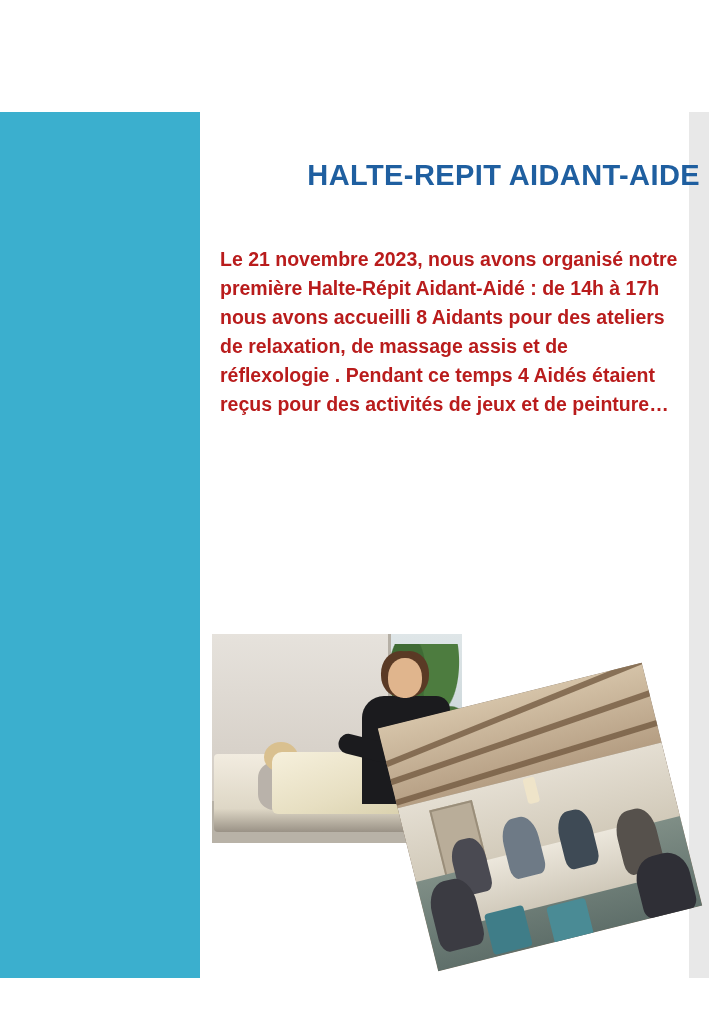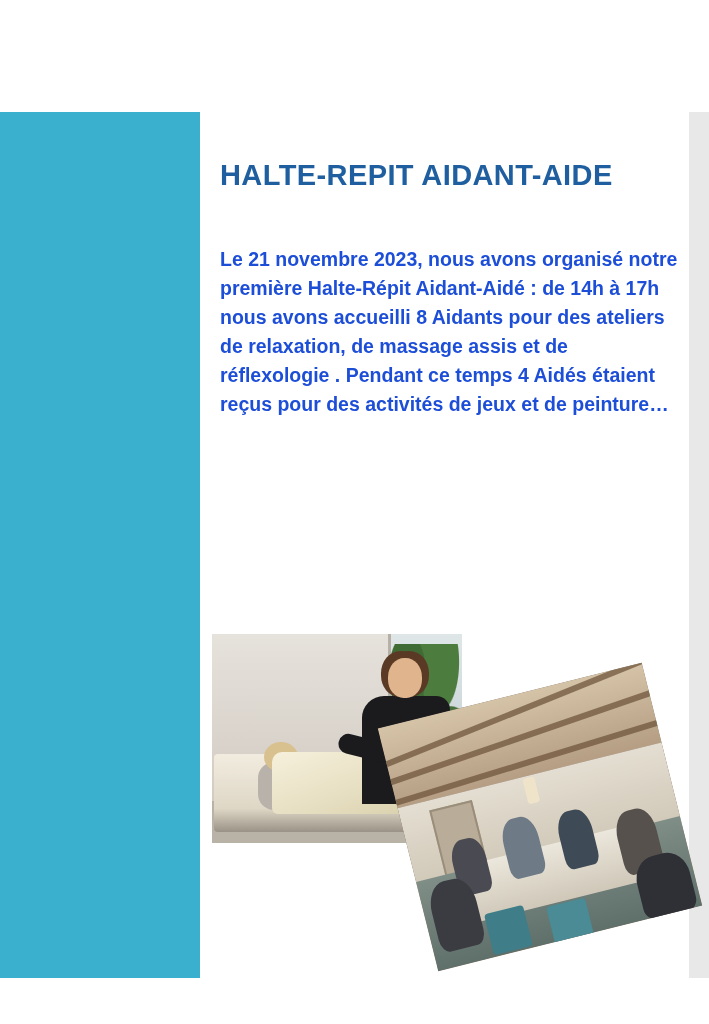--- a/index.html
+++ b/index.html
@@ -56,28 +56,29 @@
   .title {
     position: absolute;
     left: 220px;
     top: 140px;
     width: 480px;
     color: #1f5fa0;
     font-size: 29px;
     font-weight: bold;
     letter-spacing: 0.4px;
     white-space: nowrap;
+    text-align: right;
   }
 
   .body-text {
     position: absolute;
     left: 220px;
     top: 245px;
     width: 462px;
-    color: #1d4ed8;
+    color: #b91c1c;
     font-size: 19.5px;
     font-weight: bold;
     line-height: 29px;
   }
   .body-text p {
     margin: 0 0 16px 0;
   }
 
   
   .photo-massage {

